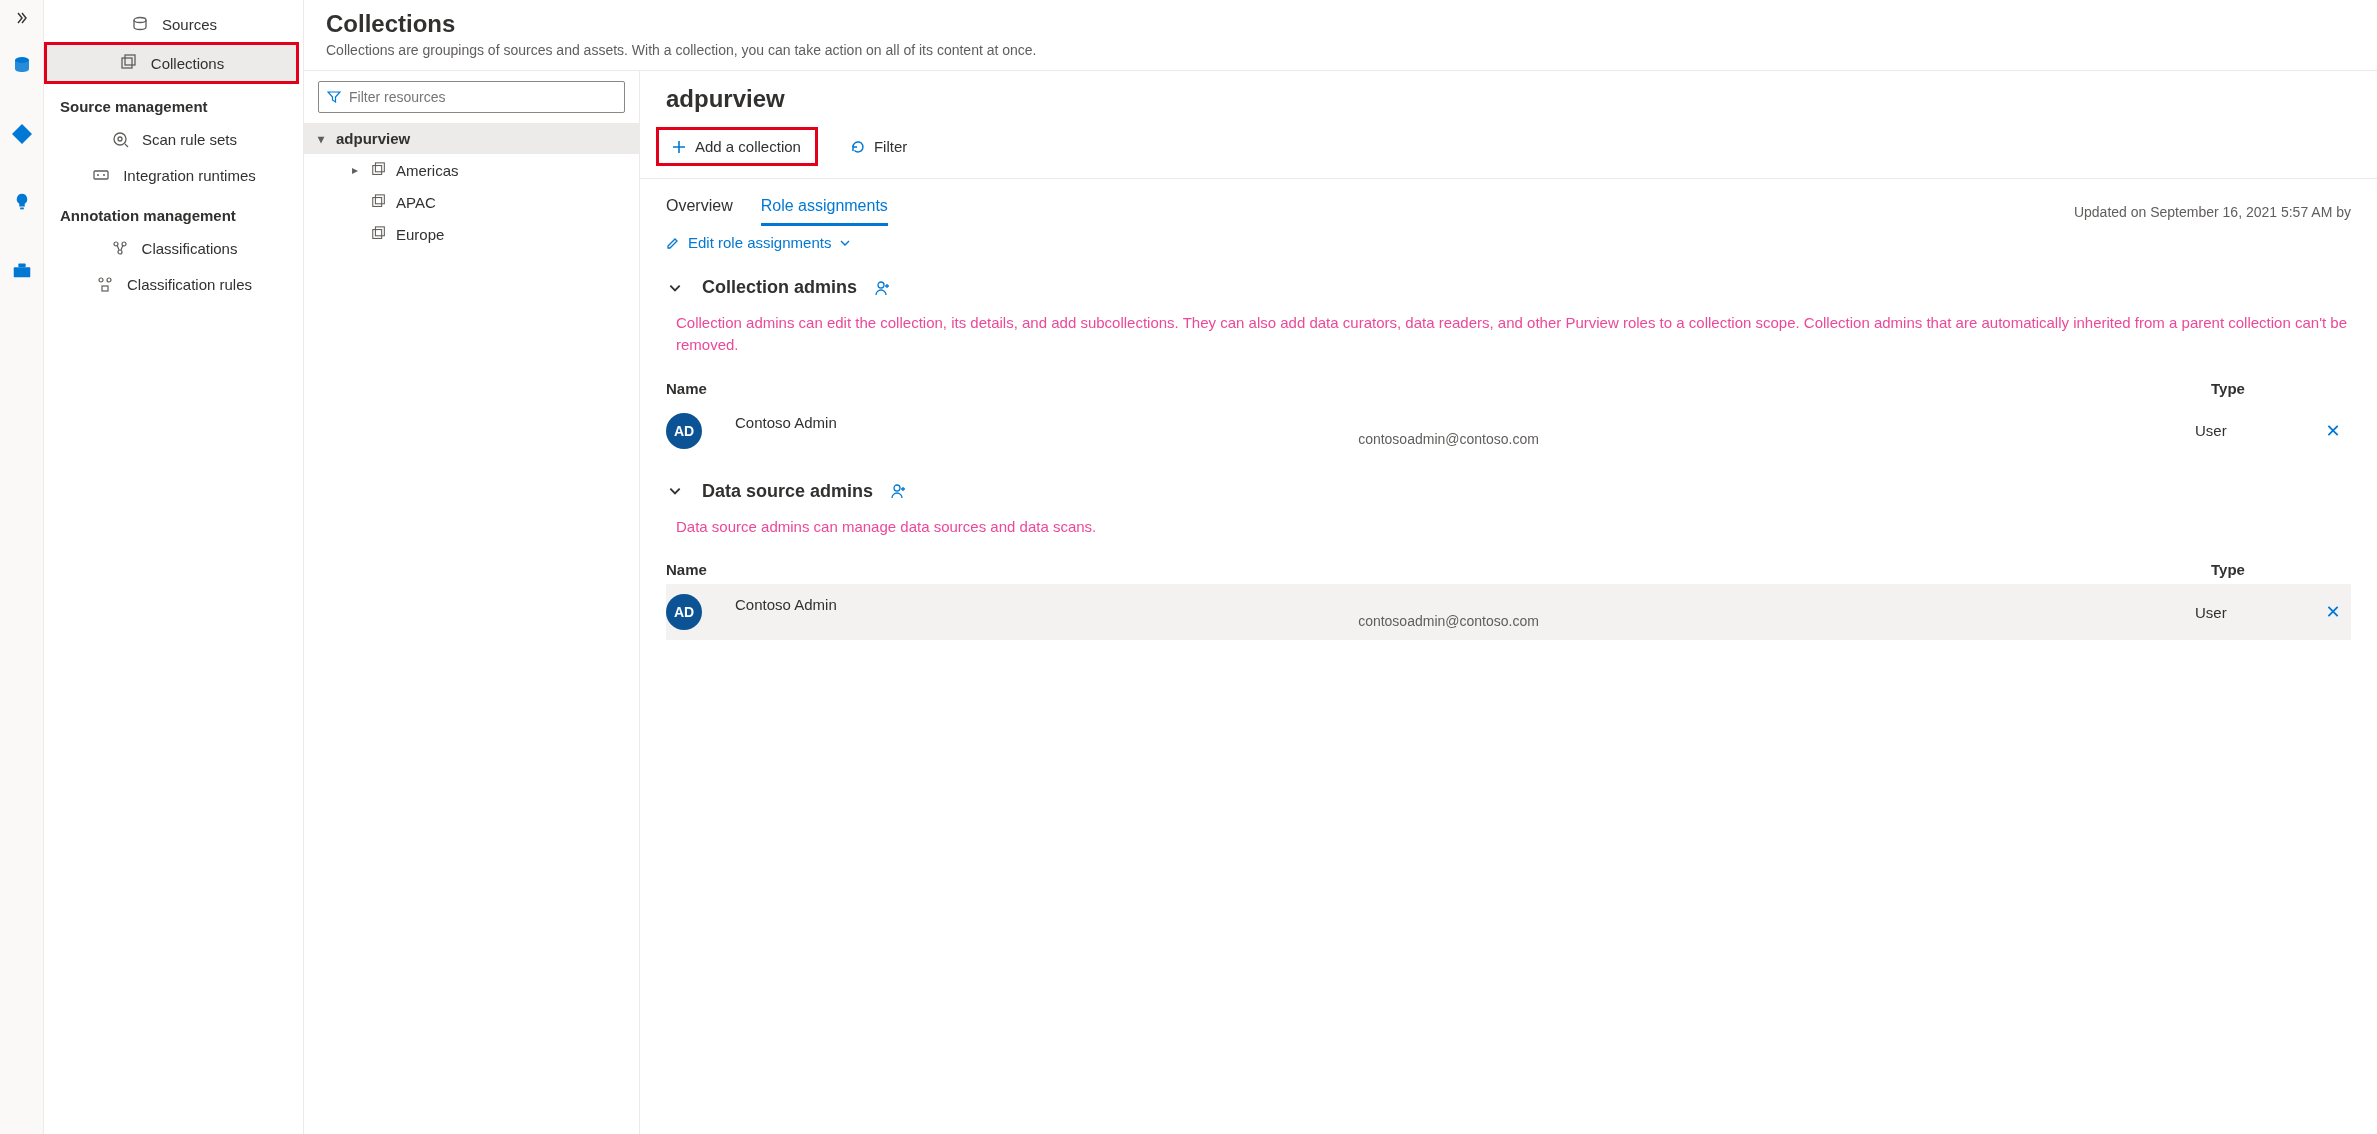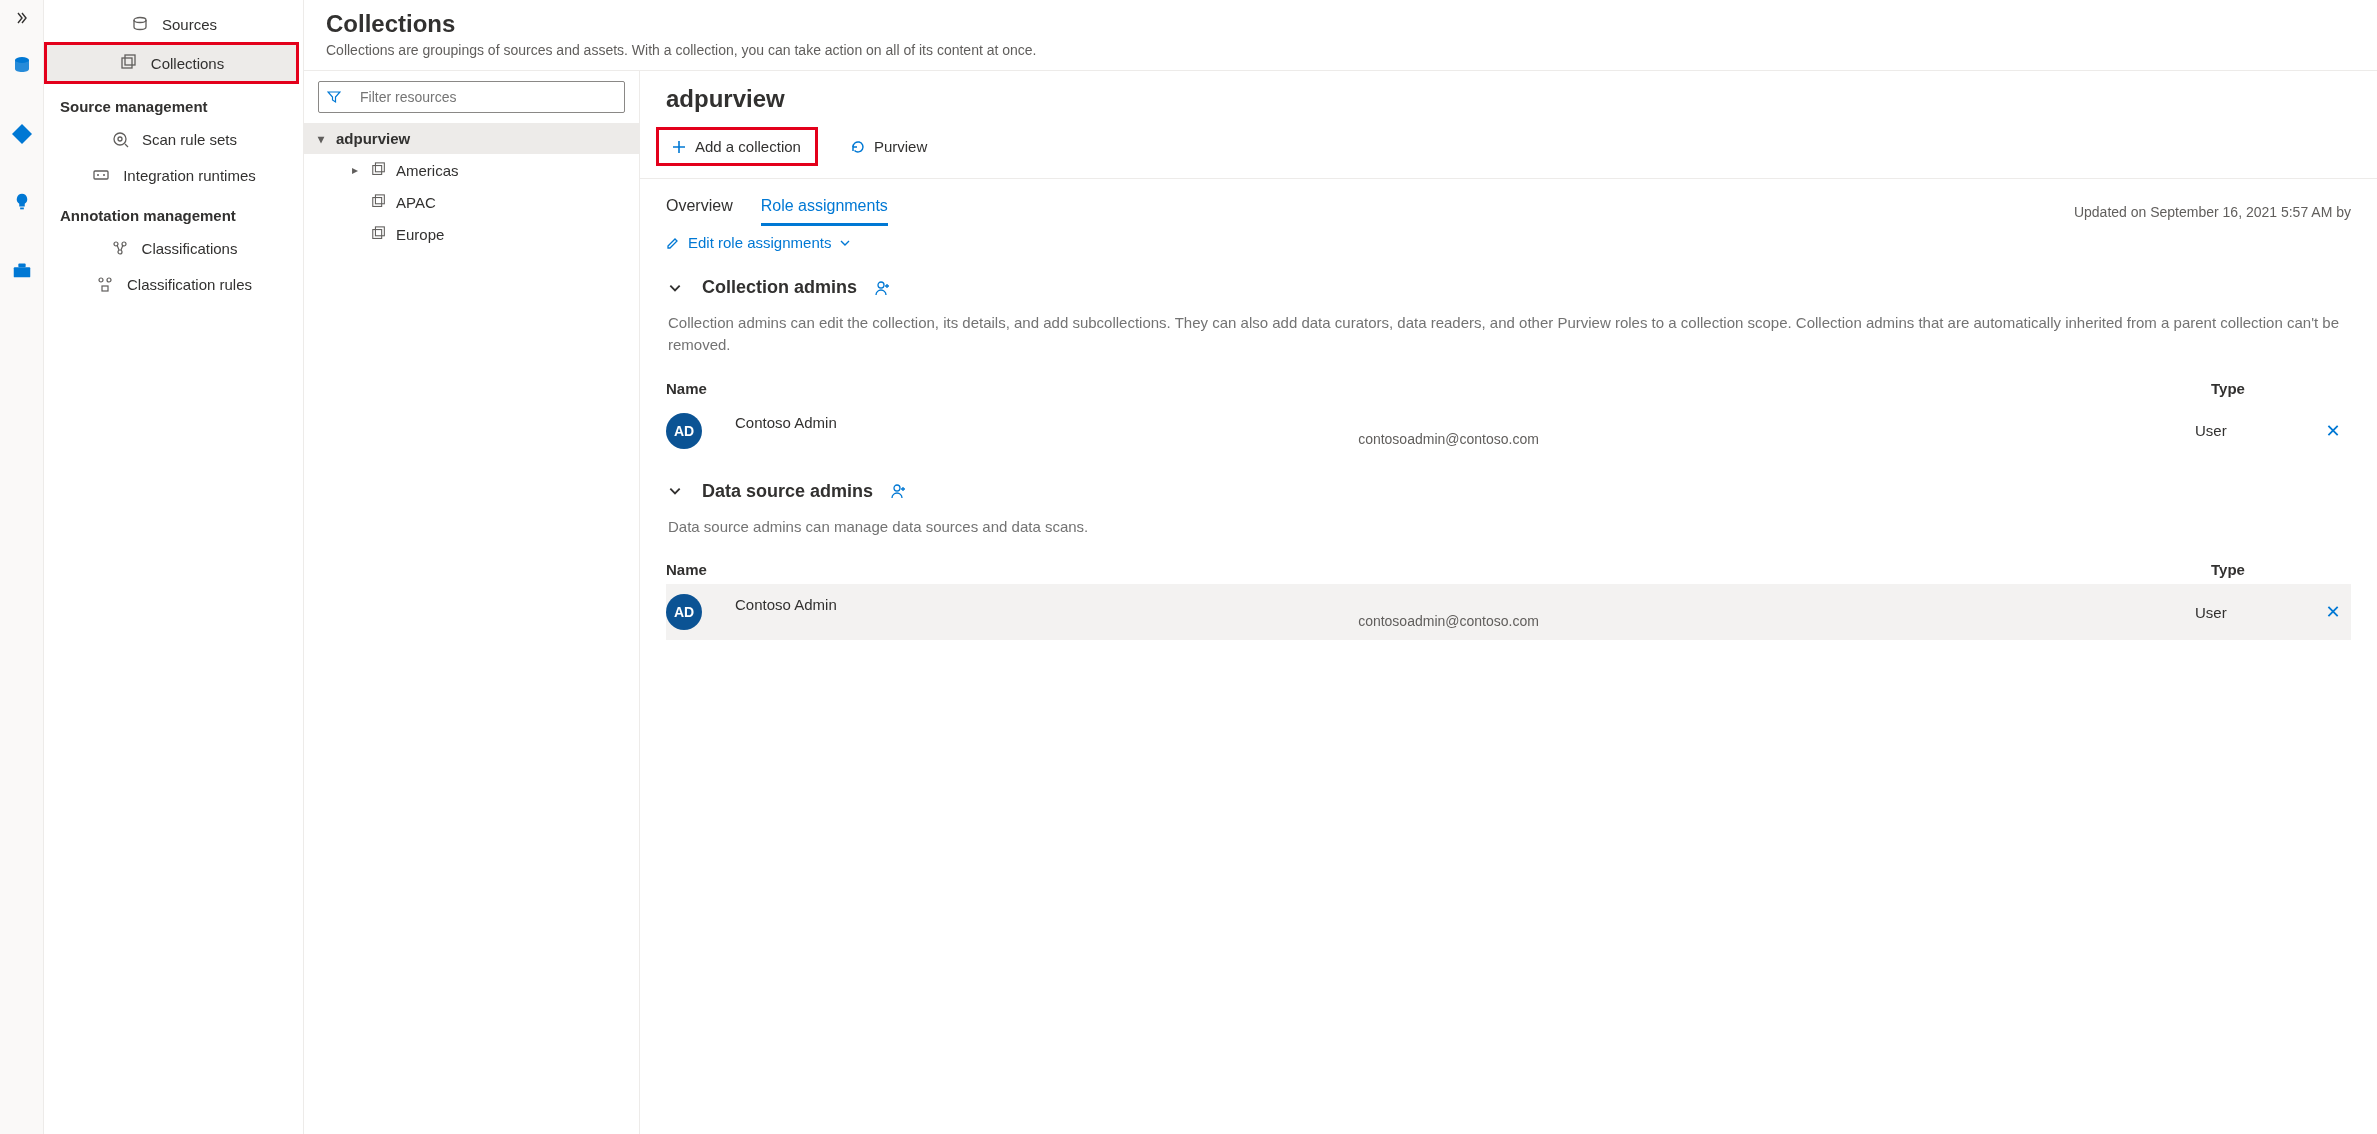--- a/index.html
+++ b/index.html
@@ -89,21 +89,21 @@
     margin-top:4px;
   }
   .filter-wrap { padding: 10px 14px 6px; }
   .filter {
     width:100%;
     border:1px solid #8a8886;
     border-radius:2px;
     height:32px;
     display:flex;align-items:center;
     padding:8px 8px;
-    gap:19px;
+    gap:8px;
     color:#605e5c;
     font-size:14px;
   }
   .filter input {
     border:none;outline:none;flex:1;font-size:14px;color:#323130;background:transparent;
   }
   .tree { padding-top:4px; }
   .tree-row {
     display:flex;align-items:center;gap:8px;
     padding: 7px 10px 7px 10px;
@@ -172,24 +172,25 @@
   .role-section {
     padding: 22px 26px 0;
   }
   .role-header {
     display:flex;align-items:center;gap:18px;
   }
   .role-header .chev { width:18px;display:flex;justify-content:center;font-size:14px;cursor:pointer;}
   .role-header .title { font-size:18px;font-weight:600; }
   .role-header .add-person { color:#0078d4;cursor:pointer;display:flex;}
   .role-desc {
-    color:#737373;
+    color:#ec4899;
     font-size:15px;
     padding: 14px 0 0 2px;
     line-height:1.45;
+    margin-left:8px;
   }
   .role-table {
     margin-top:18px;
   }
   .role-table .th {
     display:flex;
     font-weight:600;
     font-size:15px;
     padding: 6px 0;
   }
@@ -385,21 +386,21 @@
             <span>Add a collection</span>
           </span>
         </span>
         <span class="tbtn">
           <span class="icn">
             <svg width="16" height="16" viewBox="0 0 16 16">
                 <path d="M3 8a5 5 0 1 1 1.5 3.5" fill="none" stroke="#0078d4" stroke-width="1.5"></path>
                 <path d="M3 12V8h4" fill="none" stroke="#0078d4" stroke-width="1.5"></path>
               </svg>
           </span>
-          <span>Purview</span>
+          <span>Filter</span>
         </span>
       </div>
 
       <div class="tabs">
         <div class="tabs-left">
           <div class="tab">Overview</div>
           <div class="tab active">Role assignments</div>
         </div>
         <div class="updated">Updated on September 16, 2021 5:57 AM by</div>
       </div>

